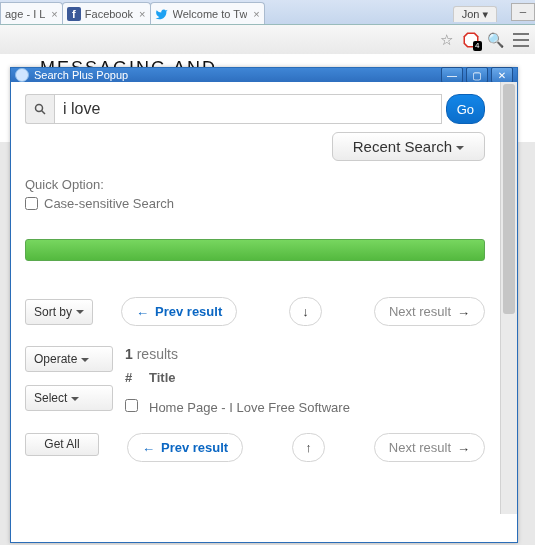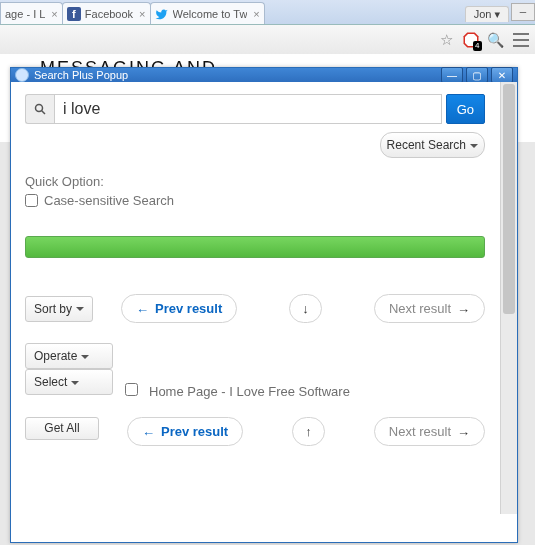--- a/index.html
+++ b/index.html
@@ -6,21 +6,21 @@
   .viewport{width:535px;height:545px;position:relative;background:#e8e8e8}
   
   .tabstrip{height:24px;background:linear-gradient(#d7e3f4,#c5d6ed);display:flex;align-items:stretch;padding-left:0;border-bottom:1px solid #9bb;overflow:hidden}
   .tab{background:#f7f9fc;border:1px solid #aabbcf;border-bottom:none;border-top-left-radius:4px;border-top-right-radius:4px;margin-right:-1px;display:flex;align-items:center;min-width:0;padding:0 4px 0 4px;height:22px;margin-top:2px;font-size:11px;color:#555}
   .tab.cut{border-top-left-radius:0;padding-left:4px}
   .tab .favi{width:14px;height:14px;margin-right:4px;display:flex;align-items:center;justify-content:center;font-size:11px;font-weight:bold}
   .tab .favi.fb{background:#3b5998;color:#fff;border-radius:2px}
   .tab .favi.tw{color:#1da1f2}
   .tab .lbl{white-space:nowrap;overflow:hidden;text-overflow:ellipsis;max-width:85px}
   .tab .close{margin-left:6px;color:#888;font-size:11px}
-  .chrome-right{margin-left:auto;display:flex;align-items:center;gap:0}
+  .chrome-right{margin-left:auto;display:flex;align-items:center;gap:12px}
   .chrome-user{background:#f0f0f0;border:1px solid #cbcbcb;border-bottom:none;border-top-left-radius:3px;border-top-right-radius:3px;padding:1px 8px;font-size:11px;color:#444;margin-top:3px}
   .winbtn{width:22px;height:16px;background:#eee;border:1px solid #b0b0b0;margin-left:2px;display:flex;align-items:center;justify-content:center;font-size:9px;color:#333}
   .toolbar{height:30px;background:linear-gradient(#f7f7f7,#e9e9e9);border-bottom:1px solid #c9c9c9;display:flex;align-items:center;justify-content:flex-end;padding-right:6px;gap:8px}
   .star{color:#888;font-size:15px}
   .ablock{width:18px;height:18px;position:relative;display:flex;align-items:center;justify-content:center}
   .ablock svg{width:18px;height:18px}
   .ablock .badge{position:absolute;bottom:-2px;right:-2px;background:#000;color:#fff;font-size:8px;line-height:10px;padding:0 2px;border-radius:2px}
   .mag{color:#888;font-size:14px}
   .hamb{width:16px;height:14px;display:flex;flex-direction:column;justify-content:space-between}
   .hamb span{height:2px;background:#777}
@@ -32,23 +32,23 @@
   .popup-titlebar{height:14px;background:linear-gradient(#3f86d6,#2e6fbf);display:flex;align-items:center;color:#fff;font-size:11px;padding:0 4px}
   .popup-titlebar .ico{width:12px;height:12px;border-radius:50%;background:#cfe5ff;border:1px solid #88b8e8;margin-right:5px}
   .popup-titlebar .wbtns{margin-left:auto;display:flex;gap:3px}
   .popup-titlebar .wb{width:20px;height:14px;border:1px solid #1e5190;background:linear-gradient(#5ca0e6,#2f74c2);display:flex;align-items:center;justify-content:center;color:#fff;font-size:10px;border-radius:2px}
   .popup-titlebar .wb.close{background:linear-gradient(#6aa9ea,#3c7fcc)}
   .popup-header{background:linear-gradient(#444,#2b2b2b);color:#fff;padding:14px 16px;font-size:20px;font-weight:bold;border-bottom:1px solid #1a1a1a}
   .popup-body{flex:1;background:#fff;padding:12px 14px 0 14px;overflow:hidden;position:relative}
   .searchrow{display:flex;align-items:stretch}
   .search-ico{width:28px;border:1px solid #ccc;border-right:none;background:#eee;display:flex;align-items:center;justify-content:center;color:#555;border-radius:3px 0 0 3px}
   .search-input{flex:1;border:1px solid #ccc;padding:5px 8px;font-size:16px;color:#333;outline:none}
-  .go-btn{margin-left:4px;border:1px solid #0b62b8;background:linear-gradient(#1386e8,#0b6ecb);color:#fff;font-size:13px;padding:5px 10px;border-radius:2px;cursor:pointer}
+  .go-btn{margin-left:4px;border:1px solid #0b62b8;background:linear-gradient(#1386e8,#0b6ecb);color:#fff;font-size:13px;padding:5px 10px;border-radius:13px;cursor:pointer}
   .rightrow{display:flex;justify-content:flex-end;margin-top:8px}
-  .recent-btn{border:1px solid #ccc;background:linear-gradient(#fff,#ececec);padding:5px 6px;border-radius:12px;color:#333;font-size:12px;cursor:pointer}
+  .recent-btn{border:1px solid #ccc;background:linear-gradient(#fff,#ececec);padding:5px 20px;border-radius:6px;color:#333;font-size:15px;cursor:pointer}
   .caret{display:inline-block;margin-left:4px;border-top:4px solid #555;border-left:4px solid transparent;border-right:4px solid transparent;vertical-align:middle}
   .quick{margin-top:16px;color:#737373;font-size:13px}
   .cbrow{margin-top:4px;display:flex;align-items:center;gap:6px;color:#737373}
   .cbrow input{margin:0}
   .progress{margin-top:28px;height:20px;border:1px solid #5aa94e;border-radius:3px;background:linear-gradient(#77d65f,#54b93f)}
   .navrow{display:flex;align-items:center;margin-top:36px;gap:4px}
   .small-btn{border:1px solid #ccc;background:linear-gradient(#fff,#eee);border-radius:3px;padding:5px 8px;font-size:12px;color:#333;cursor:pointer;white-space:nowrap}
   .pill{border:1px solid #d4d4d4;background:#fff;border-radius:18px;padding:6px 14px;font-size:13px;cursor:pointer;display:flex;align-items:center;gap:6px;color:#888}
   .pill.blue{color:#0B67C3;font-weight:bold}
   .pill.blue .arrow{color:#0B67C3}
@@ -170,20 +170,27 @@
         <div class="pill">
               <span>Next result</span>
               <span class="arrow" style="color:#333">→</span>
             </div>
       </div>
 
       <div class="resultshdr">
         <div class="leftcol">
           <button class="small-btn" style="width:100%;text-align:left"><span>Operate</span><span class="caret"></span></button>
         </div>
+        <div class="results-main">
+          <div class="rcount"><b>1</b> <span>results</span></div>
+          <div class="thdr">
+            <div class="col1">#</div>
+            <div>Title</div>
+          </div>
+        </div>
       </div>
 
       <div class="resultshdr" style="margin-top:0">
         <div class="leftcol">
           <button class="small-btn" style="width:100%;text-align:left"><span>Select</span><span class="caret"></span></button>
         </div>
         <div class="results-main">
           <div class="resrow">
             <div class="col1"><input type="checkbox" style=""></div>
             <div>Home Page - I Love Free Software</div>

